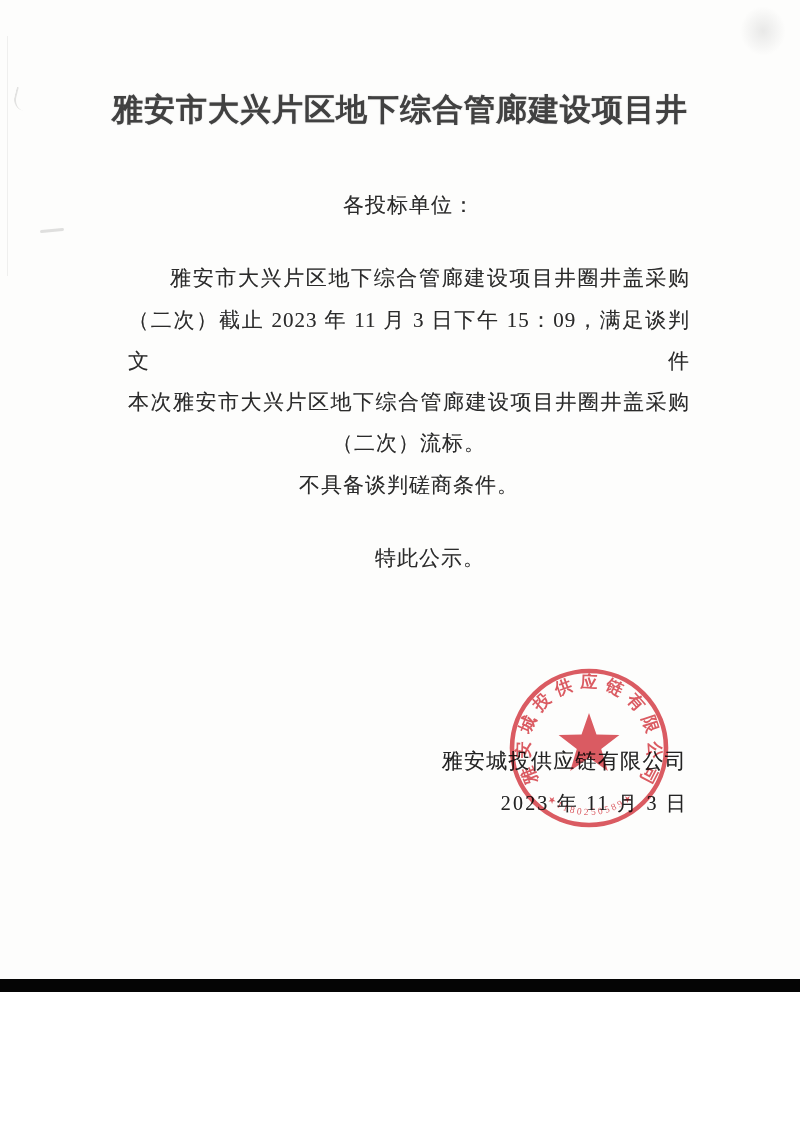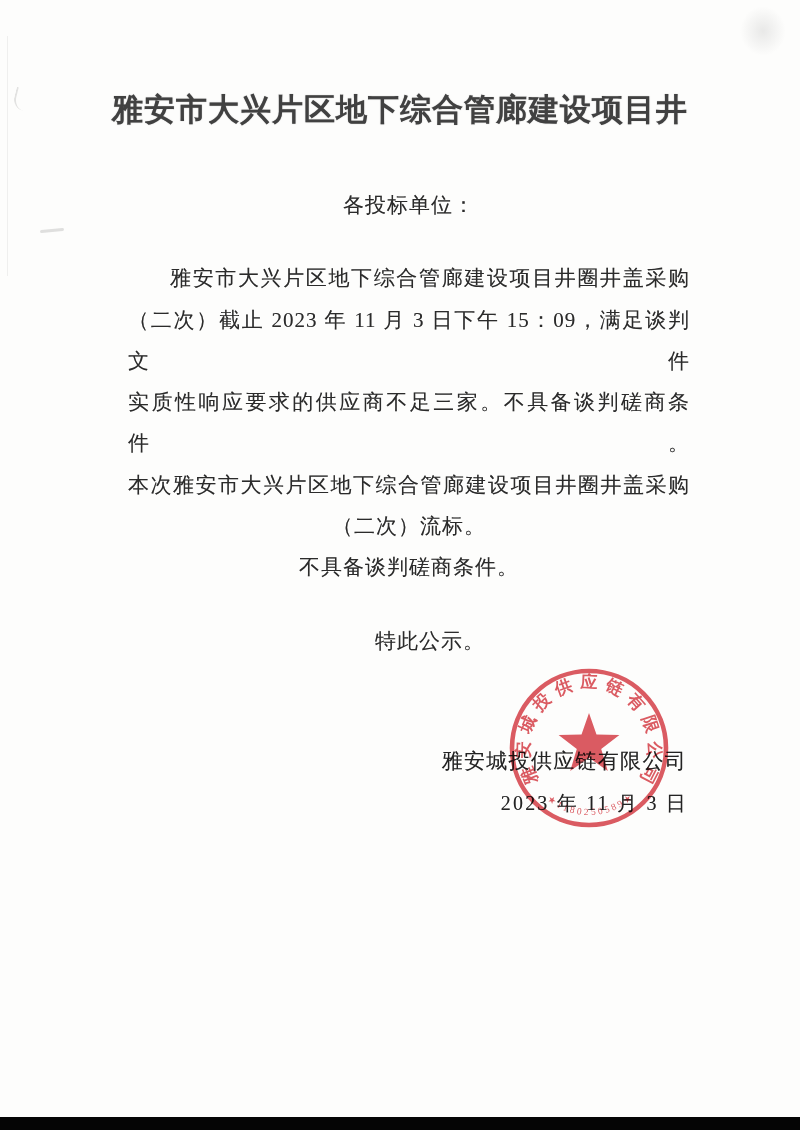--- a/index.html
+++ b/index.html
@@ -1,20 +1,20 @@
 <!DOCTYPE html>
 <html><head>
 <meta charset="utf-8">
 <style>
   * { margin: 0; padding: 0; box-sizing: border-box; }
   html, body { background: #ffffff; }
   .page {
     position: relative;
     width: 800px;
-    height: 1130px;
+    height: 992px;
     background: #fdfdfc;
     overflow: hidden;
     font-family: "Liberation Serif", "DejaVu Serif", serif;
   }
   
   .title-block {
     position: absolute;
     top: 86px; left: 0; right: 0;
     text-align: center;
     color: #414141;
@@ -102,21 +102,20 @@
 <div class="page">
 
   <div class="title-block">
     <div>雅安市大兴片区地下综合管廊建设项目井</div>
   </div>
 
   <div class="body-block">
     <div class="line">各投标单位：</div>
     <div class="line indent fill">雅安市大兴片区地下综合管廊建设项目井圈井盖采购</div>
     <div class="line fill">（二次）截止 2023 年 11 月 3 日下午 15：09，满足谈判文件</div>
-    <div class="line fill">实质性响应要求的供应商不足三家。不具备谈判磋商条件。</div>
     <div class="line fill">本次雅安市大兴片区地下综合管廊建设项目井圈井盖采购</div>
     <div class="line">（二次）流标。</div>
     <div class="line">不具备谈判磋商条件。</div>
     <div class="line indent">特此公示。</div>
   </div>
 
   <div class="sig-company">雅安城投供应链有限公司</div>
   <div class="sig-date">2023 年 11 月 3 日</div>
 
   <svg class="seal" viewBox="0 0 170 170" aria-hidden="true">

